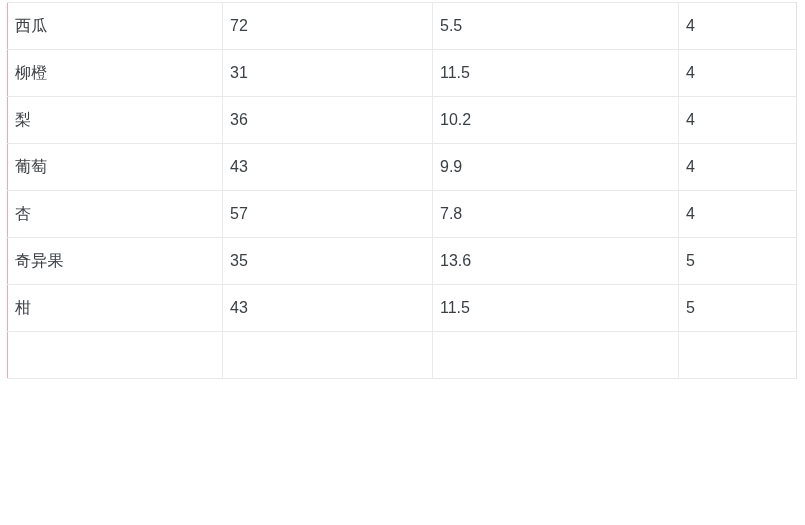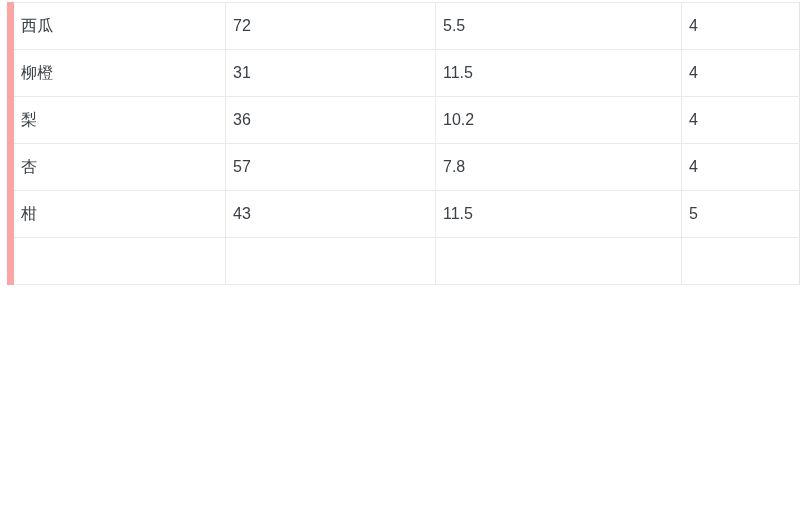--- a/index.html
+++ b/index.html
@@ -58,21 +58,21 @@
     font-size: 16px;
     line-height: 1.25;
     color: #3b4045;
     vertical-align: middle;
     text-align: left;
     white-space: nowrap;
     overflow: hidden;
   }
 
   
-  table.data-table td.col-0 { border-left: 7px solid #fca5a5; }
+  table.data-table td.col-0 { border-left: 1px solid #fca5a5; }
   table.data-table td.col-3 { border-right: 1px solid #e3e3e3; }
 
   
   table.data-table td.name-cell {
     font-family: "DejaVu Sans", "Liberation Sans", sans-serif;
     letter-spacing: 0.2px;
   }
 
   table.data-table td.num-cell {
     font-family: "Liberation Sans", "DejaVu Sans", sans-serif;
@@ -104,24 +104,36 @@
             <td class="col-2 num-cell">11.5</td>
             <td class="col-3 num-cell">4</td>
           </tr>
           <tr>
             <td class="col-0 name-cell">梨</td>
             <td class="col-1 num-cell">36</td>
             <td class="col-2 num-cell">10.2</td>
             <td class="col-3 num-cell">4</td>
           </tr>
           <tr>
+            <td class="col-0 name-cell">葡萄</td>
+            <td class="col-1 num-cell">43</td>
+            <td class="col-2 num-cell">9.9</td>
+            <td class="col-3 num-cell">4</td>
+          </tr>
+          <tr>
             <td class="col-0 name-cell">杏</td>
             <td class="col-1 num-cell">57</td>
             <td class="col-2 num-cell">7.8</td>
             <td class="col-3 num-cell">4</td>
+          </tr>
+          <tr>
+            <td class="col-0 name-cell">奇异果</td>
+            <td class="col-1 num-cell">35</td>
+            <td class="col-2 num-cell">13.6</td>
+            <td class="col-3 num-cell">5</td>
           </tr>
           <tr>
             <td class="col-0 name-cell">柑</td>
             <td class="col-1 num-cell">43</td>
             <td class="col-2 num-cell">11.5</td>
             <td class="col-3 num-cell">5</td>
           </tr>
           <tr>
             <td class="col-0 name-cell"></td>
             <td class="col-1 num-cell"></td>

